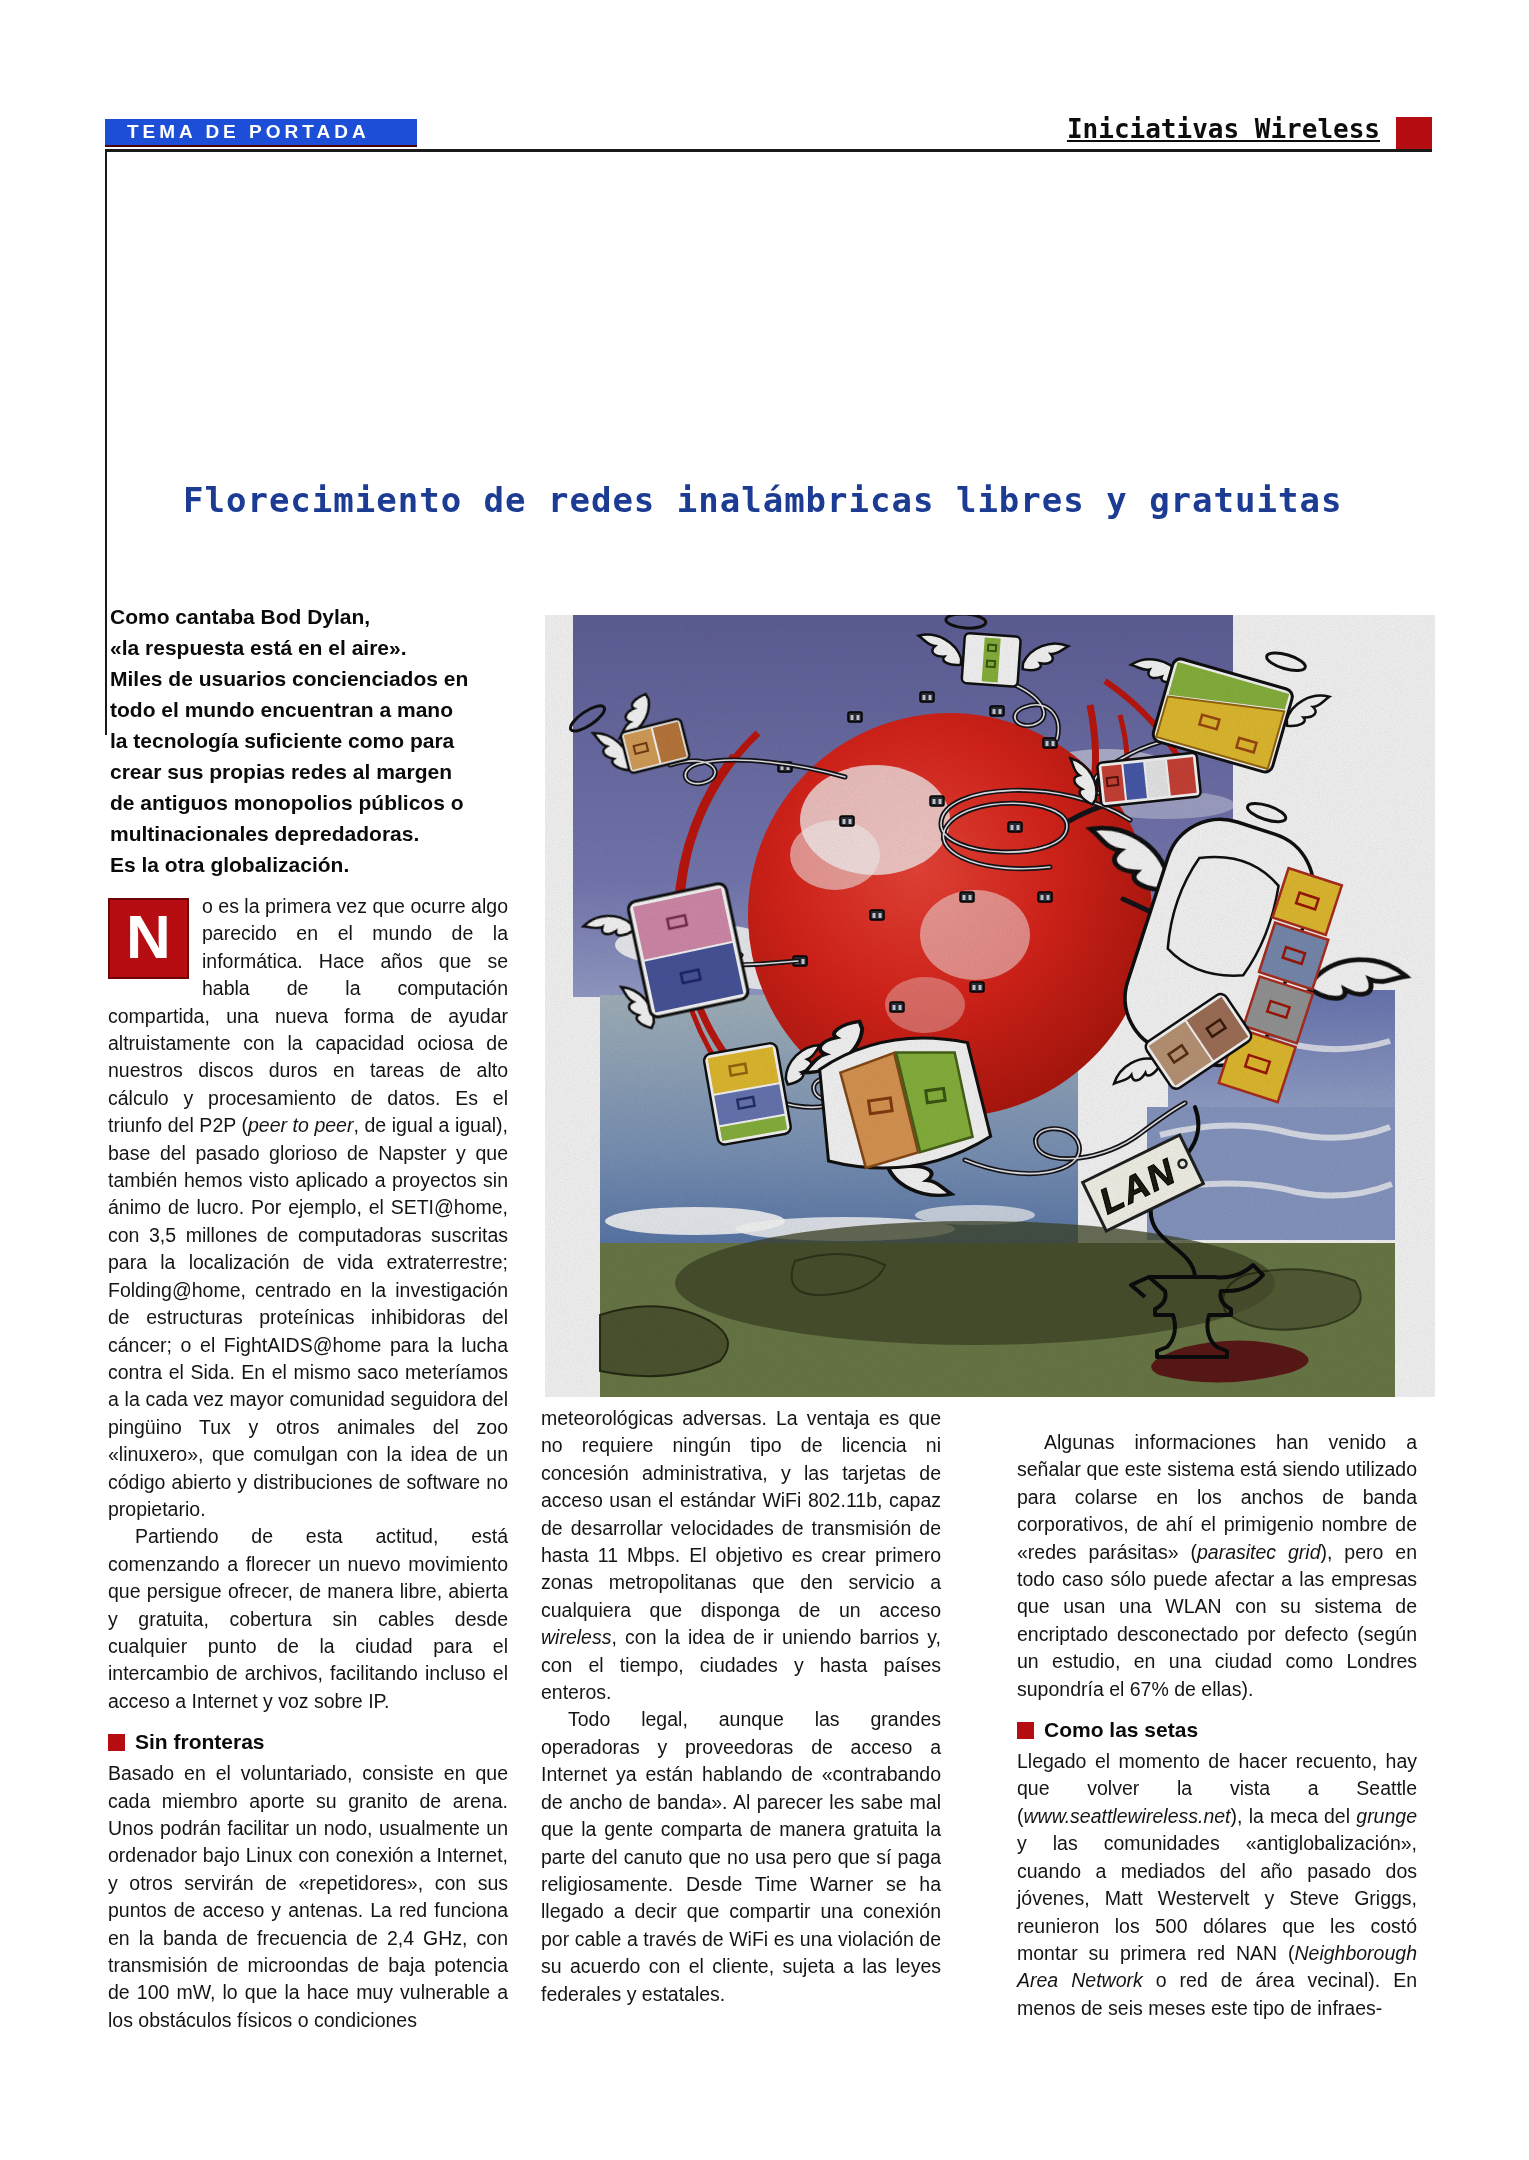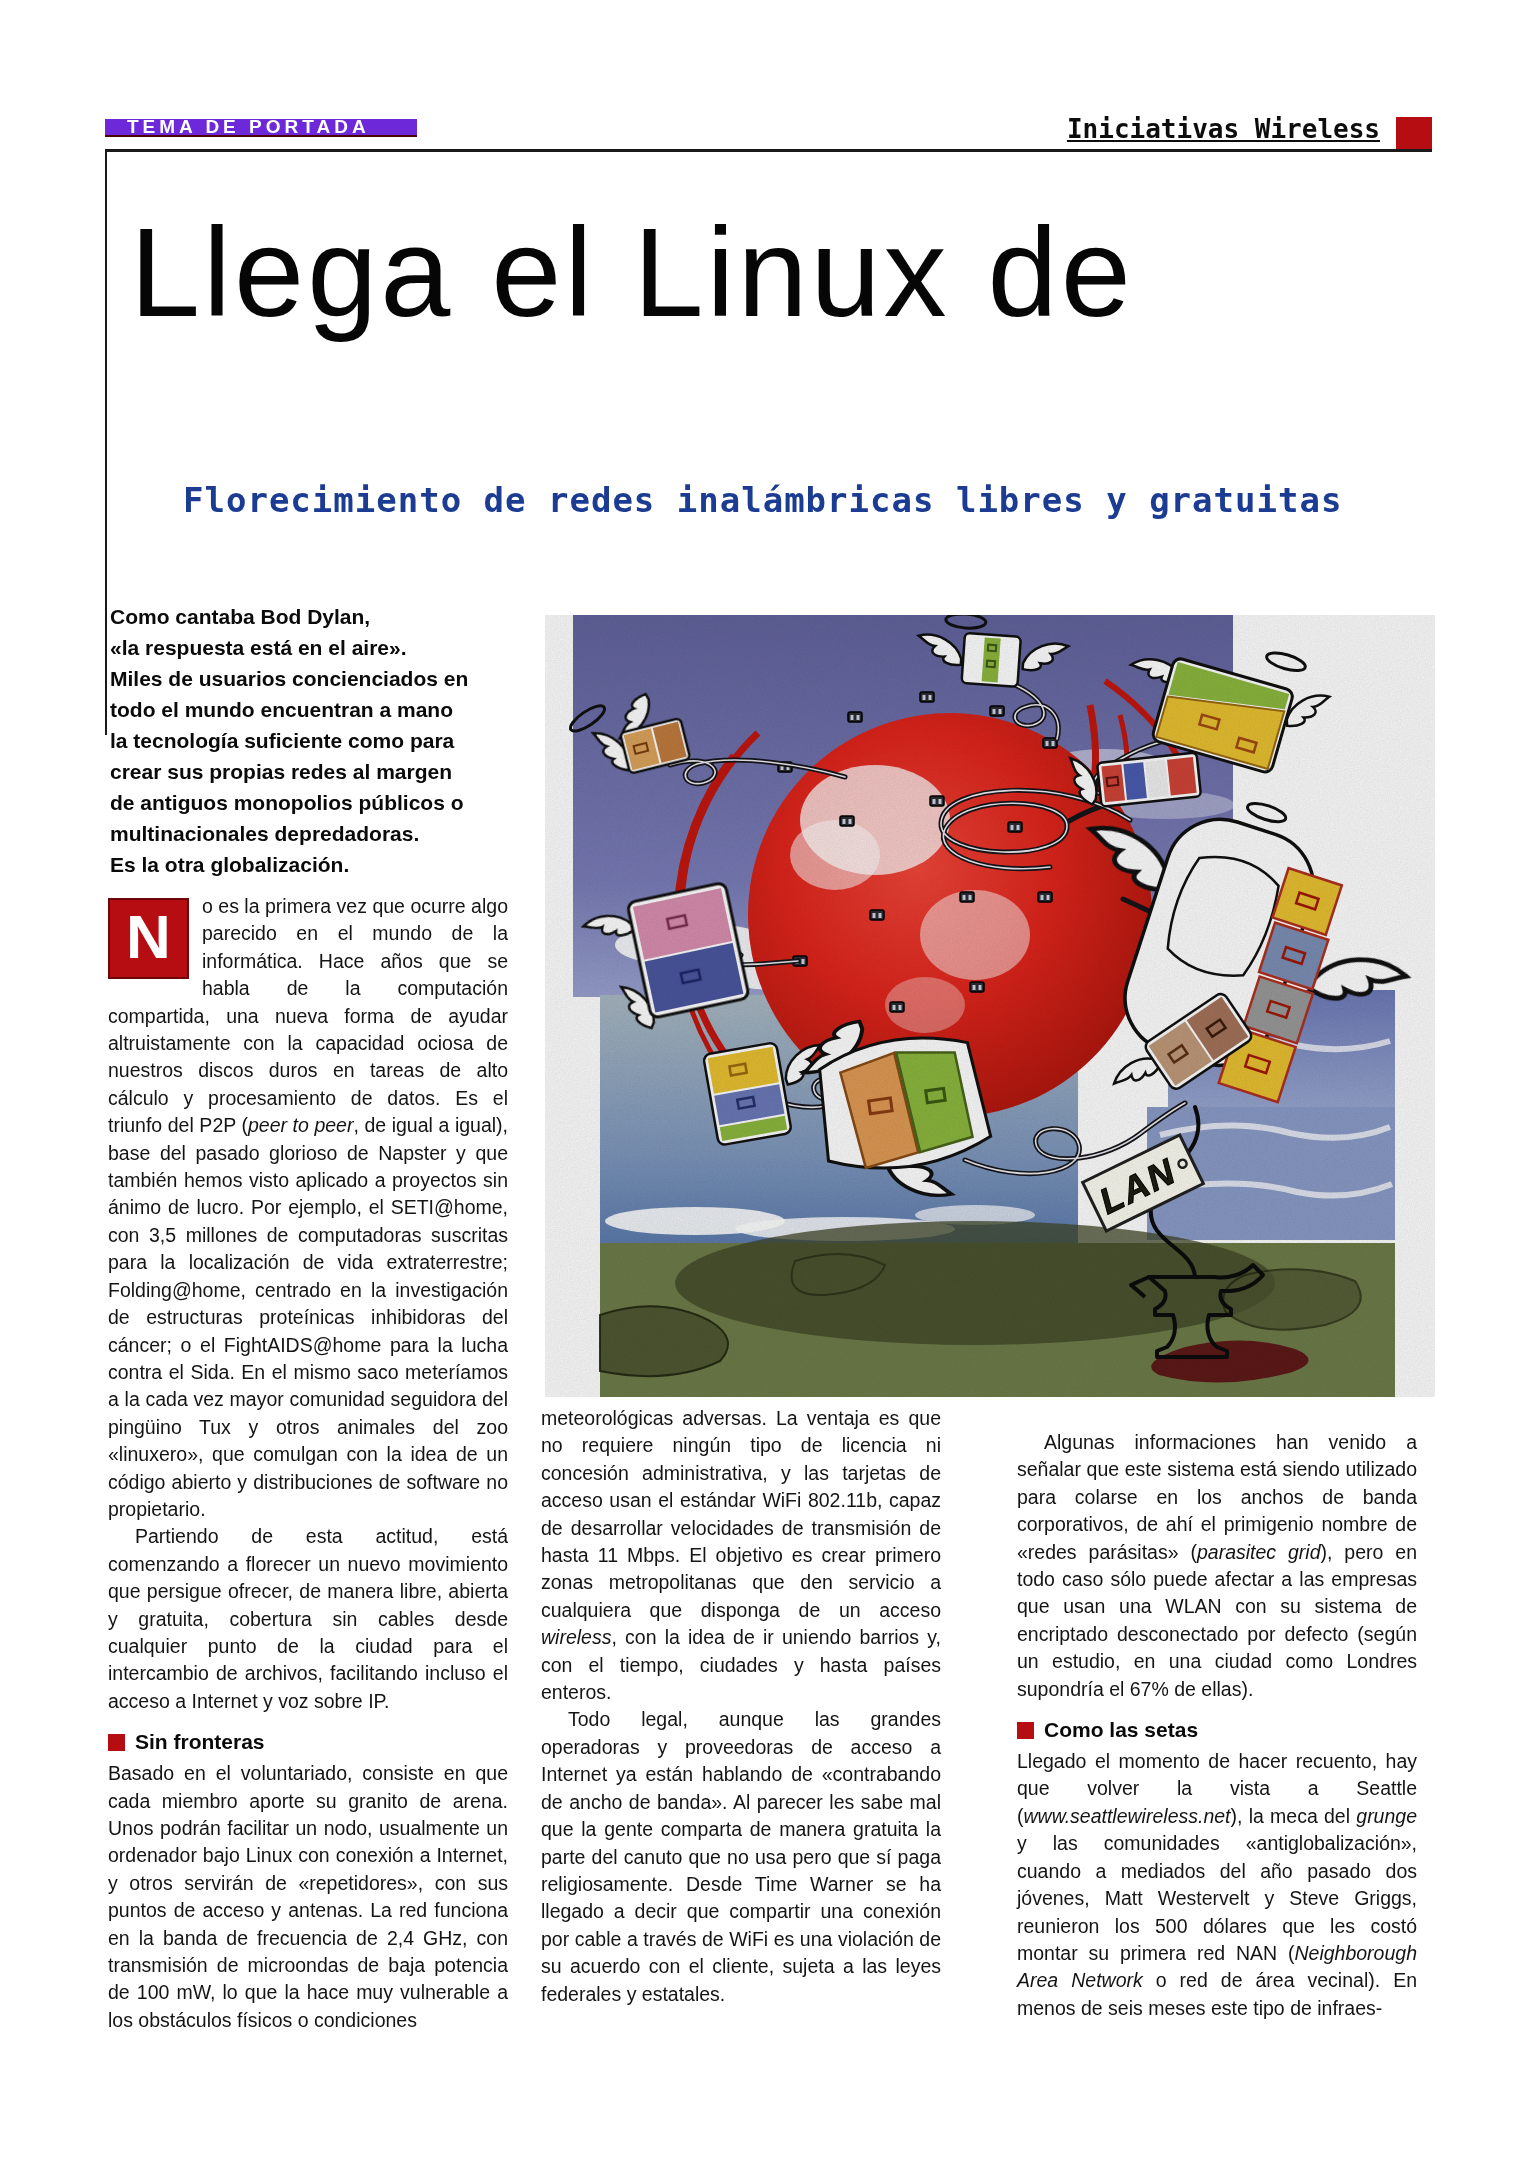--- a/index.html
+++ b/index.html
@@ -4,22 +4,22 @@
 <style>
   html,body{margin:0;padding:0;}
   body{
     width:1529px;height:2160px;position:relative;overflow:hidden;
     background:#ffffff;color:#111;
     font-family:"Liberation Sans", sans-serif;
     -webkit-font-smoothing:antialiased;
   }
   
   .banner{
-    position:absolute;left:105px;top:119px;width:312px;height:16px;
-    background:#6d28d9;display:flex;align-items:center;
+    position:absolute;left:105px;top:119px;width:312px;height:26px;
+    background:#1d4ed8;display:flex;align-items:center;
     box-shadow:0 2px 0 #4d0406;
   }
   .banner span{
     color:#fff;font-weight:bold;font-size:19px;letter-spacing:4px;
     padding-left:22px;white-space:nowrap;
   }
   .topic{
     position:absolute;top:114px;right:149px;
     font-family:"DejaVu Sans Mono", monospace;font-weight:bold;font-size:26px;
     color:#0d0d0d;white-space:nowrap;text-decoration:underline;
@@ -76,21 +76,20 @@
 
 <div class="banner">
   <span>TEMA DE PORTADA</span>
 </div>
 <div class="topic">Iniciativas Wireless</div>
 <div class="corner-sq"></div>
 <div class="head-rule"></div>
 <div class="v-rule"></div>
 
 <div class="title">
-  <div>Llega el Linux de</div>
 </div>
 <div class="subtitle">Florecimiento de redes inalámbricas libres y gratuitas</div>
 
 <div class="lede">Como cantaba Bod Dylan,
 «la respuesta está en el aire».
 Miles de usuarios concienciados en
 todo el mundo encuentran a mano
 la tecnología suficiente como para
 crear sus propias redes al margen
 de antiguos monopolios públicos o

